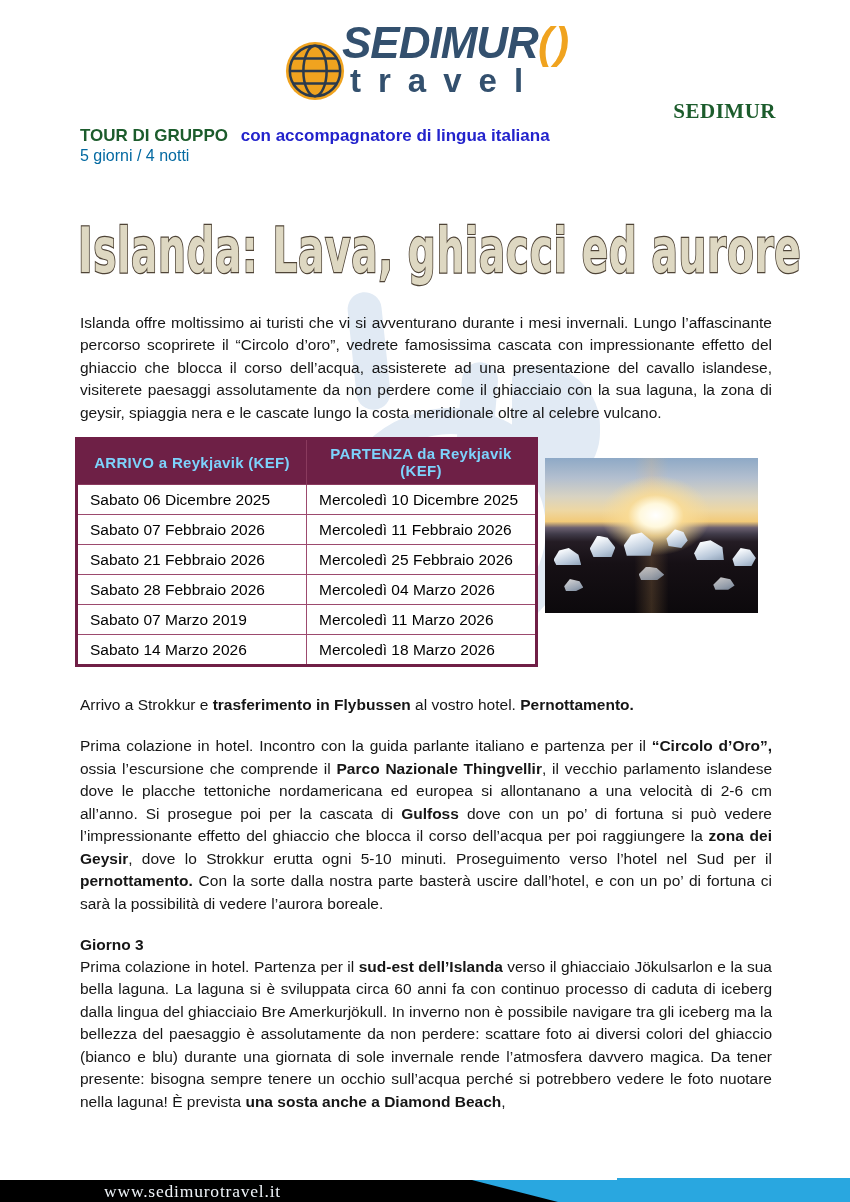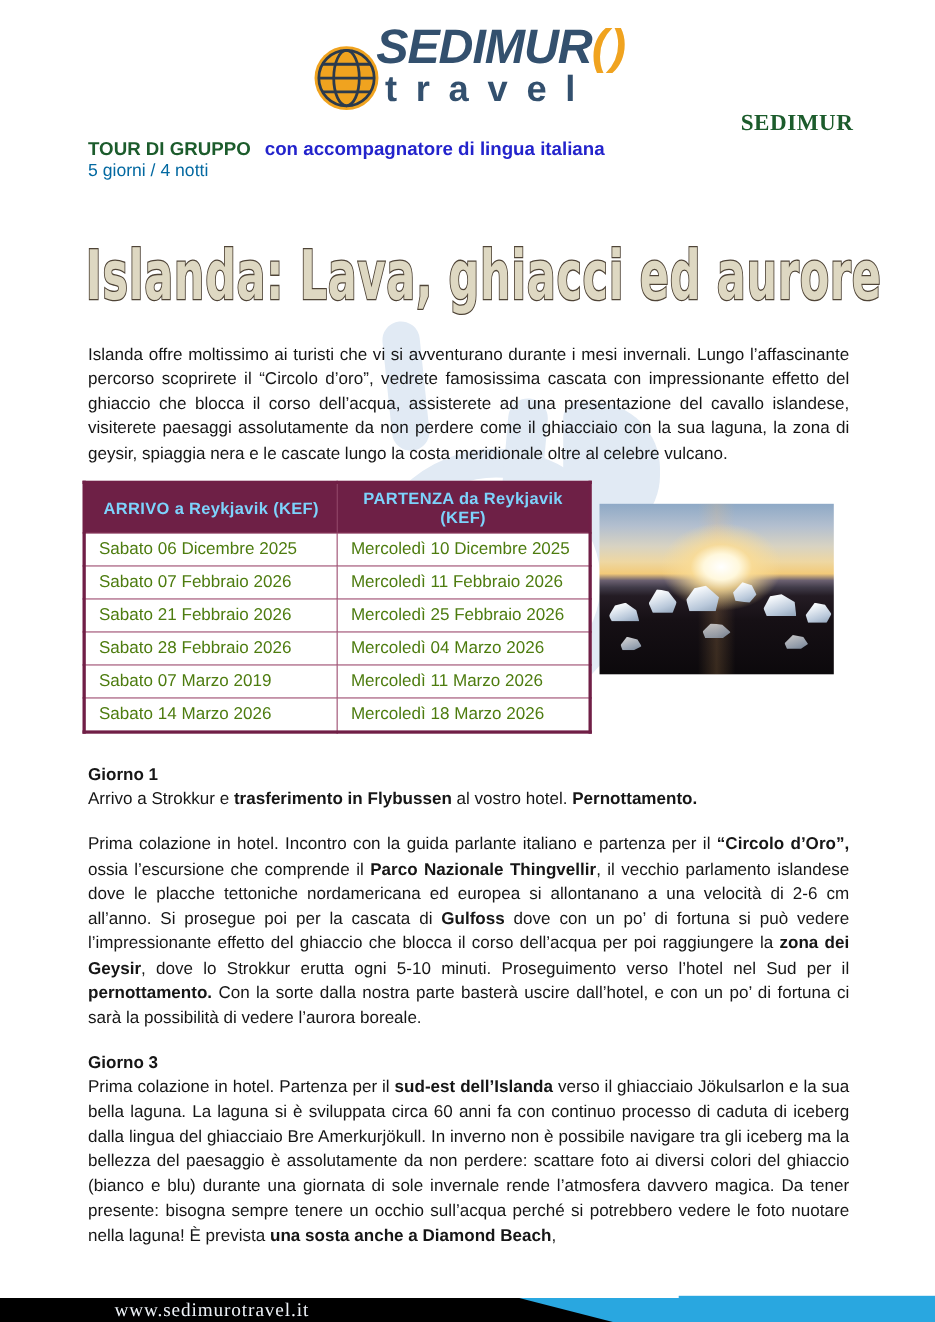--- a/index.html
+++ b/index.html
@@ -44,21 +44,21 @@
     font-size:15.5px;line-height:22.5px;text-align:justify;}
 
   
   .schedule{position:absolute;left:75px;top:437px;z-index:1;}
   table.sched{border-collapse:collapse;background:#ffffff;border:3px solid #701f46;}
   table.sched th{
     background:#6e2046;color:#7dd3fc;font-size:15px;font-weight:700;
     border:1px solid #8a3a5e;padding:5px 8px;width:212px;text-align:center;letter-spacing:.3px;
   }
   table.sched td{
-    background:#ffffff;font-size:15.5px;color:#4d7c0f;
+    background:#ffffff;font-size:15.5px;color:#000000;
     border:1px solid #9c4a6e;padding:5px 12px;height:19px;text-align:left;
   }
 
   
   .photo{
     position:absolute;left:545px;top:458px;width:213px;height:155px;overflow:hidden;z-index:1;
     background:
       radial-gradient(ellipse 55px 40px at 52% 37%, #ffffff 0px, #fff8dd 16px, rgba(250,220,150,.85) 28px, rgba(250,210,130,0) 55px),
       linear-gradient(90deg, rgba(0,0,0,0) 42%, rgba(255,190,110,.18) 50%, rgba(0,0,0,0) 58%),
       linear-gradient(180deg,
@@ -168,21 +168,20 @@
     <span class="ice ice4"></span>
     <span class="ice ice5"></span>
     <span class="ice ice6"></span>
     <span class="ice ice7"></span>
     <span class="ice ice8"></span>
     <span class="ice ice9"></span>
   </div>
 
   <div class="days">
     <div class="day">
-      <h3>Giorno 1</h3>
       <p><span>Arrivo a Strokkur e </span><span class="b">trasferimento in Flybussen</span><span> al vostro hotel. </span><span class="b">Pernottamento.</span></p>
     </div>
     <div class="day">
       <p><span>Prima colazione in hotel. Incontro con la guida parlante italiano e partenza per il </span><span class="b">“Circolo d’Oro”,</span><span> ossia l’escursione che comprende il </span><span class="b">Parco Nazionale Thingvellir</span><span>, il vecchio parlamento islandese dove le placche tettoniche nordamericana ed europea si allontanano a una velocità di 2-6 cm all’anno. Si prosegue poi per la cascata di </span><span class="b">Gulfoss</span><span> dove con un po’ di fortuna si può vedere l’impressionante effetto del ghiaccio che blocca il corso dell’acqua per poi raggiungere la </span><span class="b">zona dei Geysir</span><span>, dove lo Strokkur erutta ogni 5-10 minuti. Proseguimento verso l’hotel nel Sud per il </span><span class="b">pernottamento.</span><span> Con la sorte dalla nostra parte basterà uscire dall’hotel, e con un po’ di fortuna ci sarà la possibilità di vedere l’aurora boreale.</span></p>
     </div>
     <div class="day">
       <h3>Giorno 3</h3>
       <p><span>Prima colazione in hotel. Partenza per il </span><span class="b">sud-est dell’Islanda</span><span> verso il ghiacciaio Jökulsarlon e la sua bella laguna. La laguna si è sviluppata circa 60 anni fa con continuo processo di caduta di iceberg dalla lingua del ghiacciaio Bre Amerkurjökull. In inverno non è possibile navigare tra gli iceberg ma la bellezza del paesaggio è assolutamente da non perdere: scattare foto ai diversi colori del ghiaccio (bianco e blu) durante una giornata di sole invernale rende l’atmosfera davvero magica. Da tener presente: bisogna sempre tenere un occhio sull’acqua perché si potrebbero vedere le foto nuotare nella laguna! È prevista </span><span class="b">una sosta anche a Diamond Beach</span><span>,</span></p>
     </div>
   </div>

